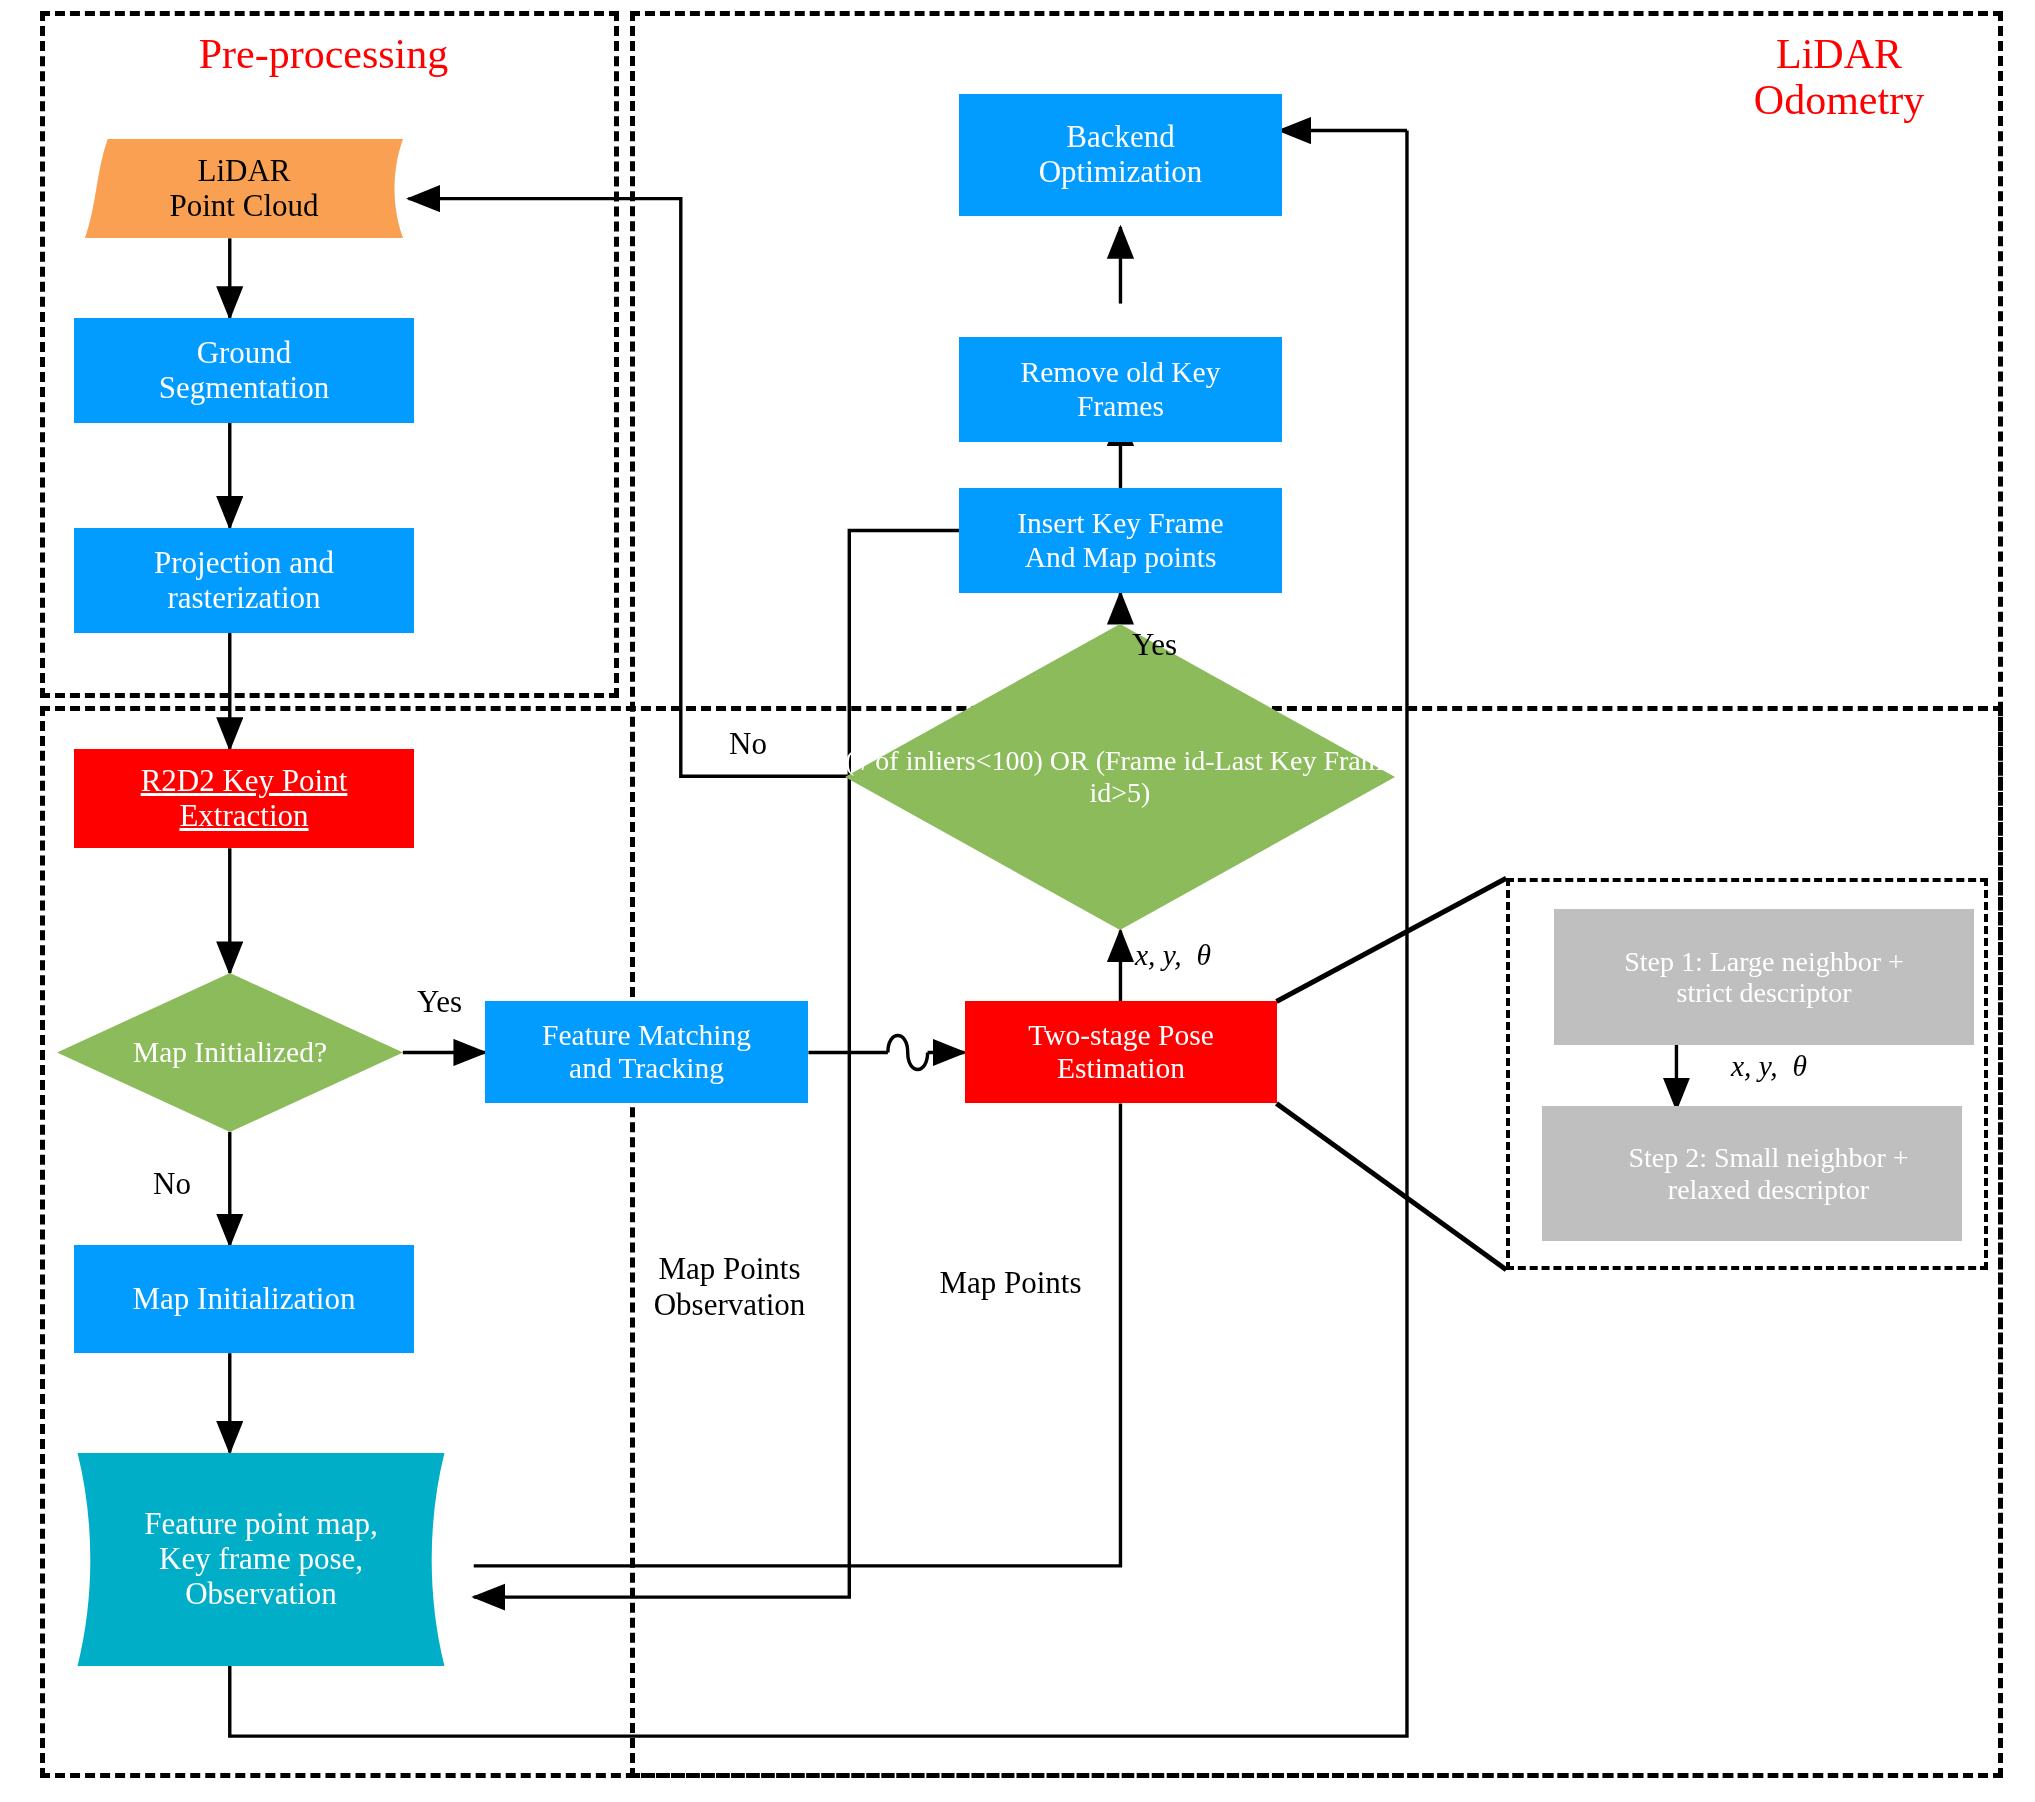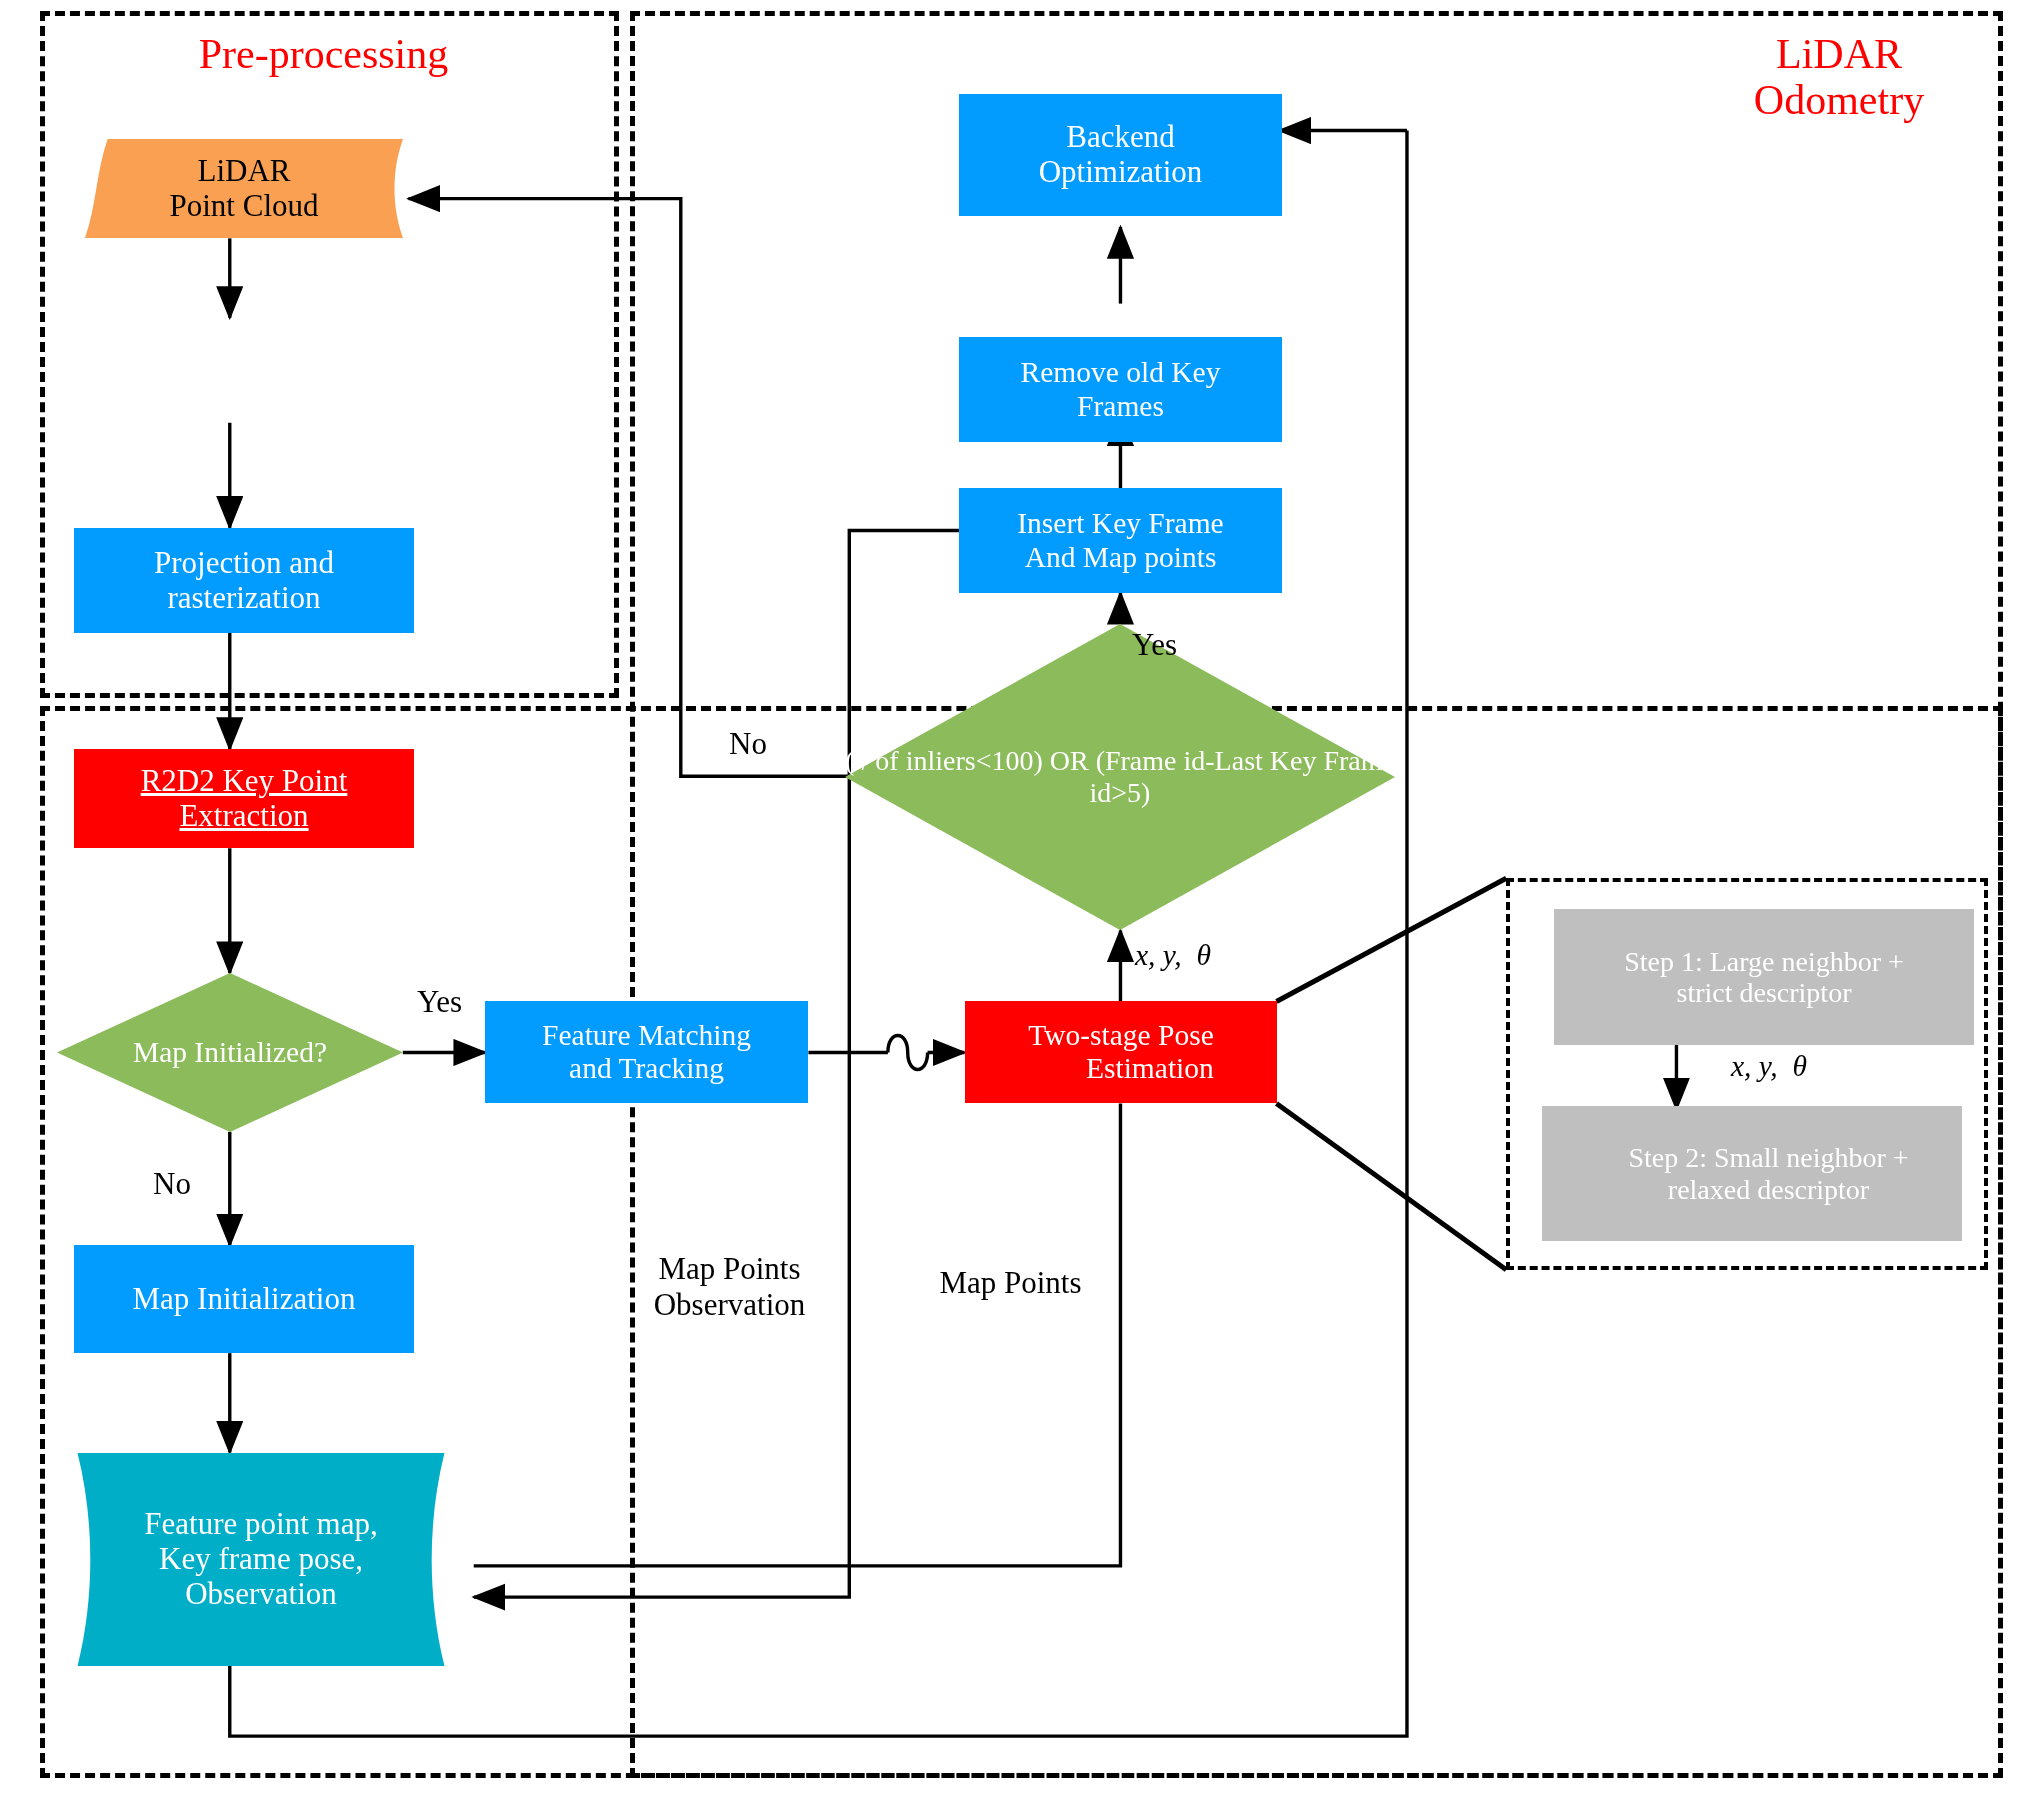--- a/index.html
+++ b/index.html
@@ -86,20 +86,24 @@
   </svg>
 
   <div class="node" style="left:85px;top:139px;width:318px;height:99px;background:transparent;">
     <svg width="318" height="99" viewBox="0 0 560 175" preserveAspectRatio="none" style="position:absolute;left:0;top:0;">
       <path d="M40,0 H560 C540,55 540,120 560,175 H0 C20,120 20,55 40,0 Z" fill="#F9A052"></path>
     </svg>
     <span style="position:relative;font-size:31px;color:#000;white-space:pre-line;">LiDAR
 Point Cloud</span>
   </div>
 
+  <div class="node proc blue" style="left:74px;top:318px;width:340px;height:105px;font-size:31px;">
+    <span style="white-space:pre-line;">Ground
+Segmentation</span>
+  </div>
 
   <div class="node proc blue" style="left:74px;top:528px;width:340px;height:105px;font-size:31px;">
     <span style="white-space:pre-line;">Projection and
 rasterization</span>
   </div>
 
   <div class="node proc red" style="left:74px;top:749px;width:340px;height:99px;font-size:31px;">
     <span style="white-space:pre-line;text-decoration:underline;">R2D2 Key Point
 Extraction</span>
   </div>
@@ -122,21 +126,21 @@
     <span style="position:relative;font-size:31px;color:#fff;white-space:pre-line;">Feature point map,
 Key frame pose,
 Observation</span>
   </div>
 
   <div class="node proc blue" style="left:485px;top:1001px;width:323px;height:102px;font-size:29.5px;">
     <span style="white-space:pre-line;">Feature Matching
 and Tracking</span>
   </div>
 
-  <div class="node proc red" style="left:965px;top:1001px;width:312px;height:102px;font-size:29.5px;text-align:right;">
+  <div class="node proc red" style="left:965px;top:1001px;width:312px;height:102px;font-size:29.5px;">
     <span style="white-space:pre-line;">Two-stage Pose
 Estimation</span>
   </div>
 
   <div class="diamond-wrap" style="left:845px;top:624px;width:550px;height:306px;">
     <svg width="550" height="306" viewBox="0 0 970 540" preserveAspectRatio="none" style="position:absolute;left:0;top:0;">
       <polygon points="485,0 970,270 485,540 0,270" fill="#8CBB5B"></polygon>
     </svg>
     <div class="diamond-label" style="font-size:28px;">(# of inliers&lt;100)
 OR (Frame id-Last Key

